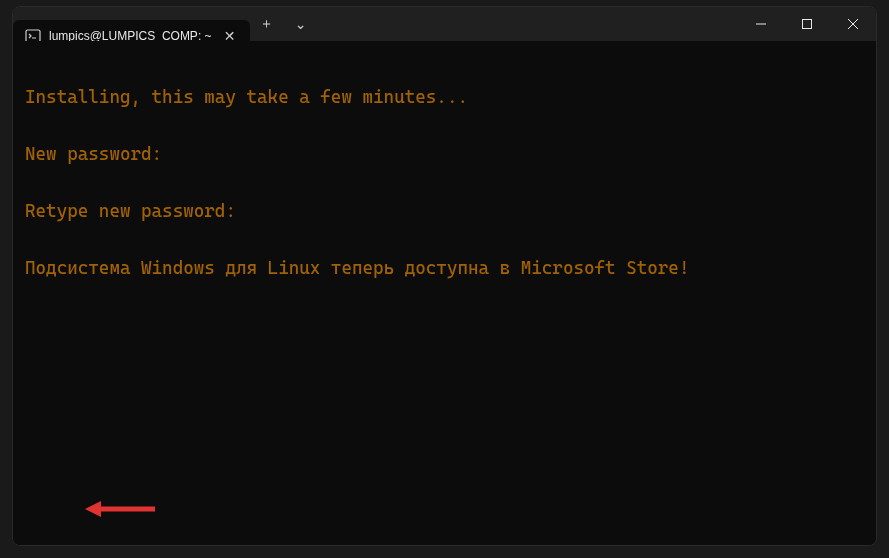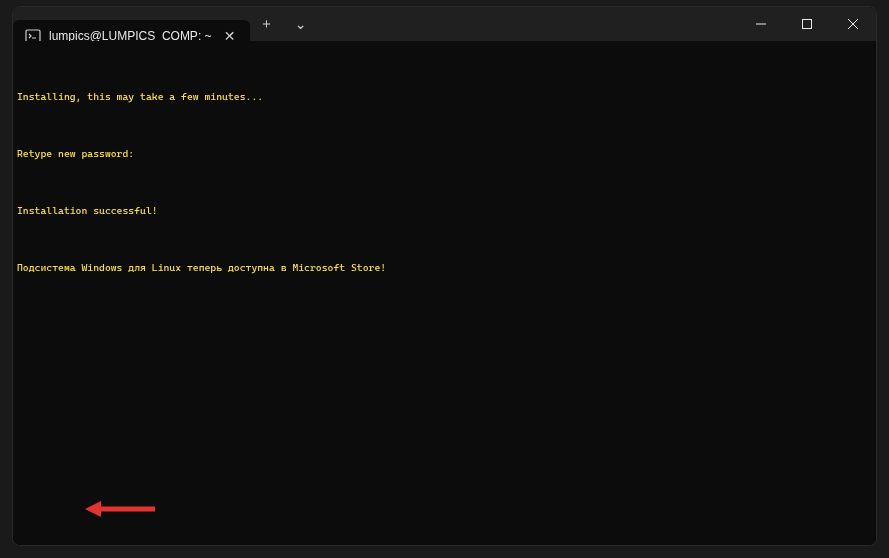--- a/index.html
+++ b/index.html
@@ -78,25 +78,25 @@
     width: 46px;
     display: flex;
     align-items: center;
     justify-content: center;
     color: #e8e8e8;
     cursor: pointer;
   }
   .terminal {
     flex: 1;
     background: #0c0c0c;
-    padding: 8px 12px 12px 4px;
+    padding: 8px 12px 12px 12px;
     font-family: "Cascadia Mono", "Consolas", monospace;
-    font-size: 10px;
+    font-size: 18px;
     line-height: 19px;
-    color: #fde047;
+    color: #a16207;
     white-space: pre-wrap;
     word-break: break-all;
     overflow: hidden;
     position: relative;
   }
   .line { white-space: pre-wrap; }
   .arrow-annotation {
     position: absolute;
     left: 72px;
     bottom: 26px;
@@ -137,22 +137,22 @@
       <div class="win-btn">
         <svg width="10" height="10" viewBox="0 0 10 10">
             <path d="M0 0 L10 10 M10 0 L0 10" stroke="#e8e8e8" stroke-width="1"></path>
           </svg>
       </div>
     </div>
   </div>
 
   <div class="terminal">
     <div class="line">Installing, this may take a few minutes...</div>
+    <div class="line">New password:</div>
     <div class="line">Retype new password:</div>
-    <div class="line">Installation successful!</div>
     <div class="line">Подсистема Windows для Linux теперь доступна в Microsoft Store!</div>
     
     
     
     
 
     
     
     
     

